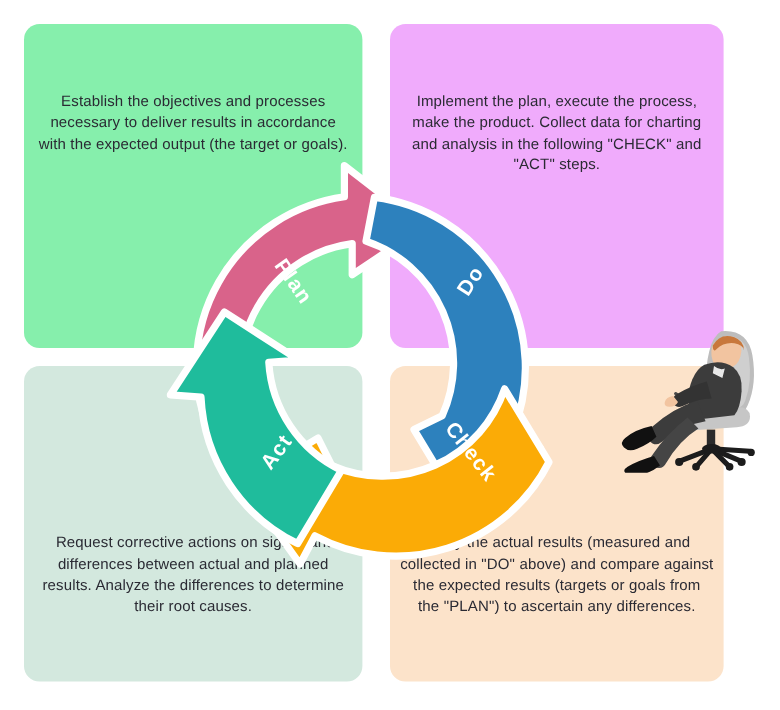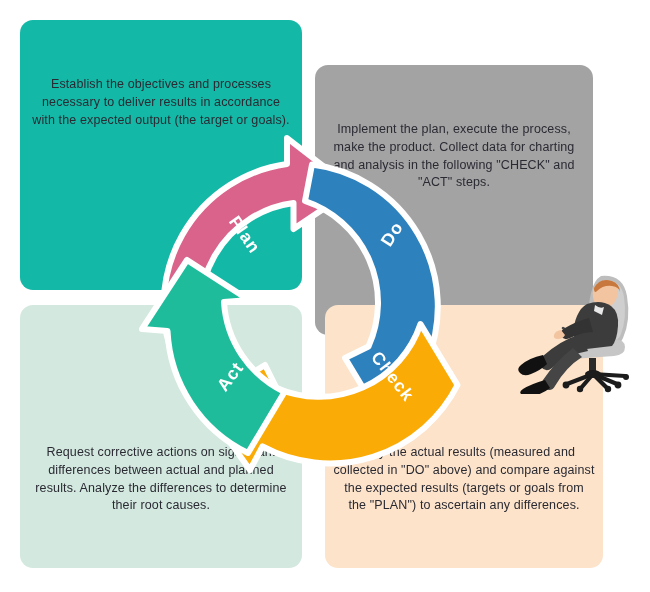--- a/index.html
+++ b/index.html
@@ -35,22 +35,22 @@
   .panel-text {
     font-size: 12.5px;
     line-height: 1.42;
     color: #2a2a33;
     text-align: center;
     width: 100%;
     white-space: pre-line;
     letter-spacing: 0.01em;
   }
 
-  #panel-plan   { left: 20px;  top: 20px;  width: 282px; height: 270px; background: #14b8a6; }
-  #panel-do     { left: 315px; top: 20px;  width: 278px; height: 270px; background: #a3a3a3; margin-top: 45px; }
+  #panel-plan   { left: 20px;  top: 20px;  width: 282px; height: 270px; background: #86efac; }
+  #panel-do     { left: 325px; top: 20px;  width: 278px; height: 270px; background: #f0abfc; }
   #panel-act    { left: 20px;  top: 305px; width: 282px; height: 263px; background: #d3e8de; }
   #panel-check  { left: 325px; top: 305px; width: 278px; height: 263px; background: #fce3ca; }
 
   #panel-plan  .panel-text { padding: 56px 6px 0 6px; }
   #panel-do    .panel-text { padding: 56px 8px 0 8px; }
   #panel-act   .panel-text { padding: 139px 2px 0 2px; }
   #panel-check .panel-text { padding: 139px 4px 0 4px; }
 
   
   #cycle-svg {

